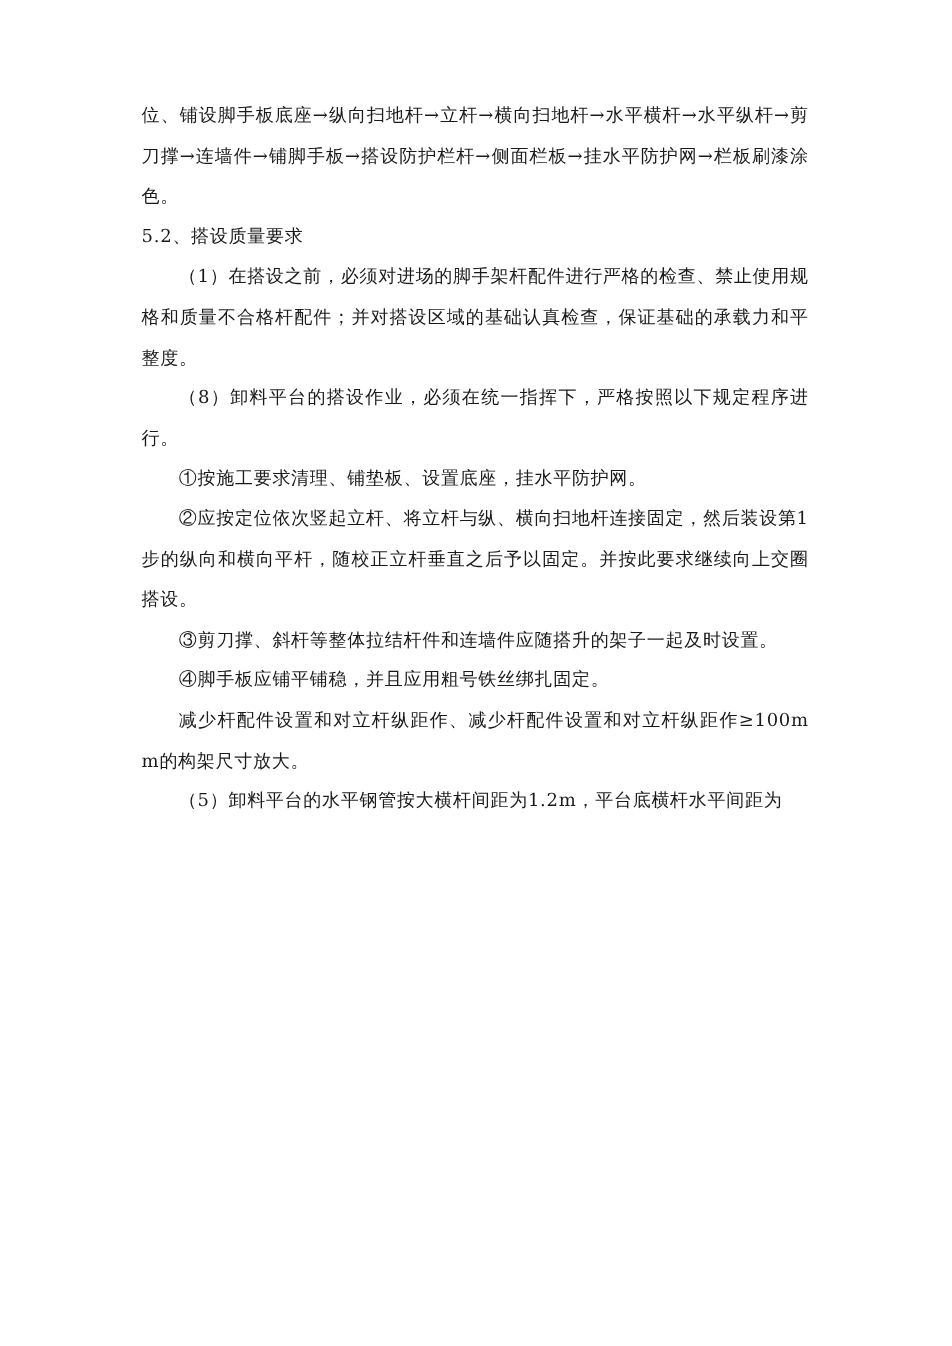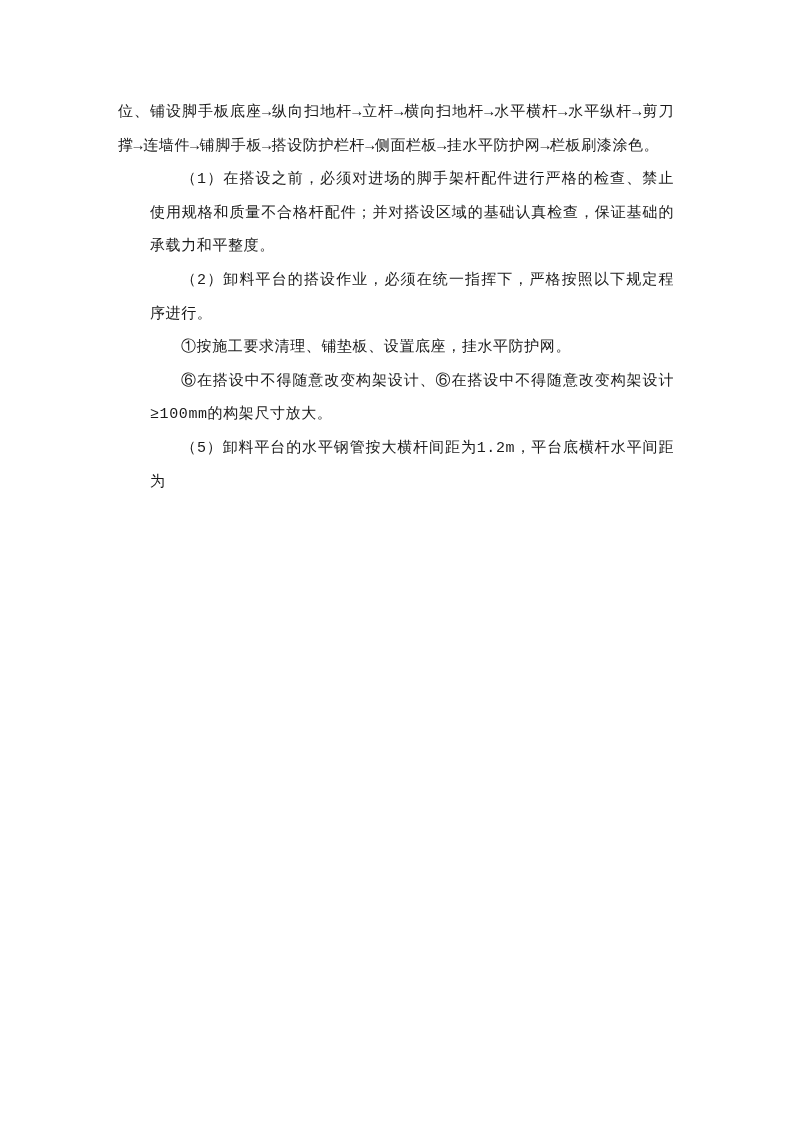--- a/index.html
+++ b/index.html
@@ -11,61 +11,63 @@
     width: 793px;
     height: 1122px;
     position: relative;
     overflow: hidden;
     font-family: "DejaVu Serif", "Liberation Serif", serif;
     color: #1a1a1a;
   }
   .page {
     position: absolute;
     left: 118px;
-    top: 96px;
+    top: 80px;
     width: 556px;
-    font-family: Liberation Mono, monospace;
   }
   .line-block {
     font-size: 15px;
     line-height: 33.6px;
     letter-spacing: 0.6px;
     text-align: justify;
     text-align-last: left;
     margin: 0;
     word-break: break-all;
   }
   .indent {
     text-indent: 31px;
-    margin-left: 32px;
   }
   .heading {
     font-size: 15px;
     line-height: 33.6px;
     letter-spacing: 0.6px;
     margin: 0;
   }
 </style>
 </head>
 <body>
 
 <div class="page">
 
   <p class="line-block">位、铺设脚手板底座→纵向扫地杆→立杆→横向扫地杆→水平横杆→水平纵杆→剪刀撑→连墙件→铺脚手板→搭设防护栏杆→侧面栏板→挂水平防护网→栏板刷漆涂色。</p>
 
+  <p class="heading">5.2、搭设质量要求</p>
 
   <p class="line-block indent">（1）在搭设之前，必须对进场的脚手架杆配件进行严格的检查、禁止使用规格和质量不合格杆配件；并对搭设区域的基础认真检查，保证基础的承载力和平整度。</p>
 
 
-  <p class="line-block indent">（2）卸料平台的搭设作业，必须在统一指挥下，严格按照以下规定程序进行。</p>
+  <p class="line-block indent">（8）卸料平台的搭设作业，必须在统一指挥下，严格按照以下规定程序进行。</p>
 
   <p class="line-block indent">①按施工要求清理、铺垫板、设置底座，挂水平防护网。</p>
 
+  <p class="line-block indent">②应按定位依次竖起立杆、将立杆与纵、横向扫地杆连接固定，然后装设第1步的纵向和横向平杆，随校正立杆垂直之后予以固定。并按此要求继续向上交圈搭设。</p>
+
+  <p class="line-block indent">③剪刀撑、斜杆等整体拉结杆件和连墙件应随搭升的架子一起及时设置。</p>
+
+  <p class="line-block indent">④脚手板应铺平铺稳，并且应用粗号铁丝绑扎固定。</p>
 
 
-
-
-  <p class="line-block indent">⑥在搭设中不得随意改变构架设计、⑥在搭设中不得随意改变构架设计≥100mm的构架尺寸放大。</p>
+  <p class="line-block indent">减少杆配件设置和对立杆纵距作、减少杆配件设置和对立杆纵距作≥100mm的构架尺寸放大。</p>
 
 
   <p class="line-block indent">（5）卸料平台的水平钢管按大横杆间距为1.2m，平台底横杆水平间距为</p>
 
 </div>
 
 </body></html>

